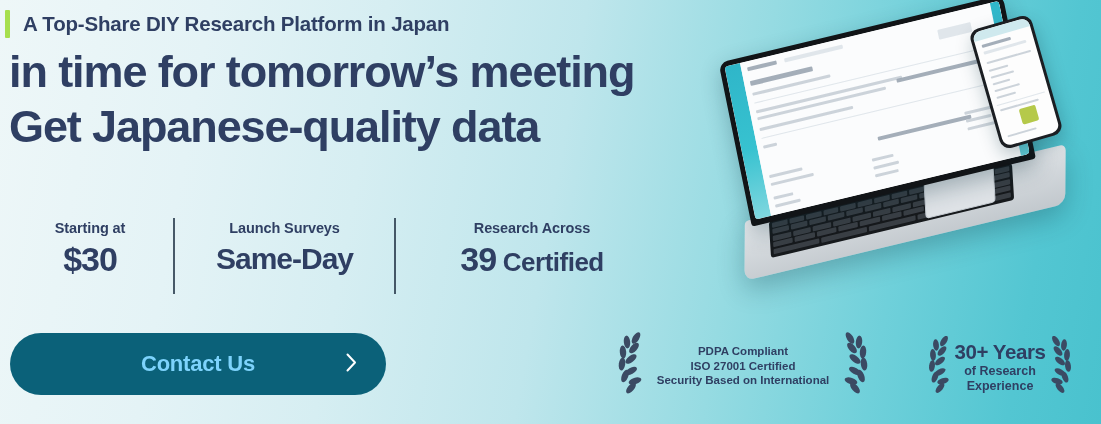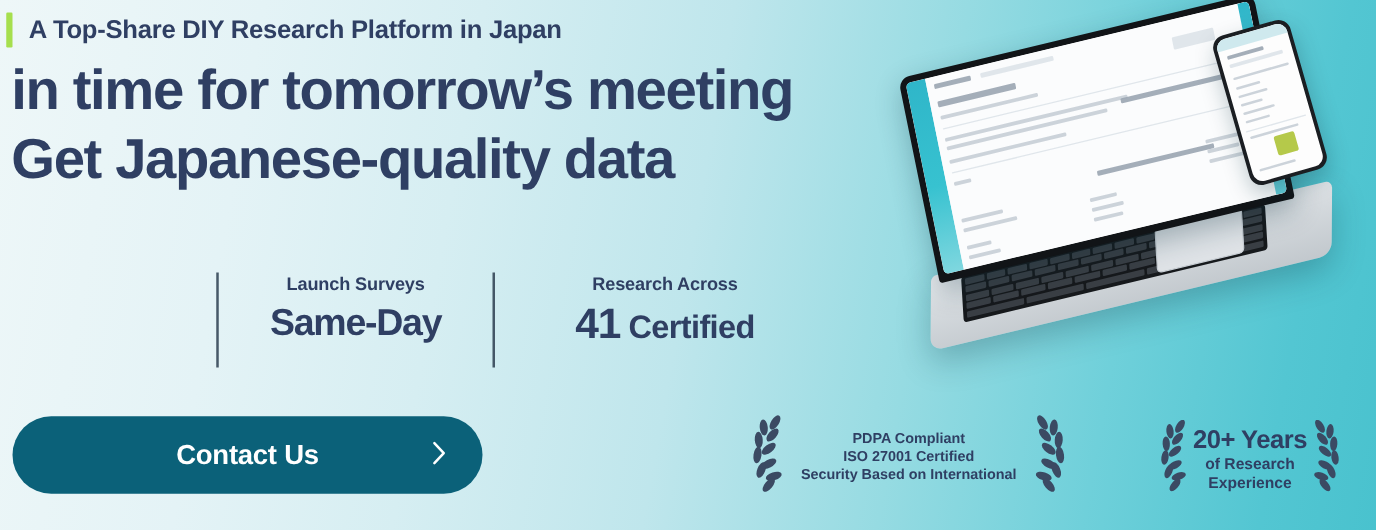--- a/index.html
+++ b/index.html
@@ -39,26 +39,26 @@
   .divider{position:absolute;top:4px;width:2px;height:76px;background:#2b3d4f;opacity:.85;}
   #divider-0{left:173px;}
   #divider-1{left:394px;}
 
   
   .cta{
     position:absolute;left:10px;top:333px;width:376px;height:62px;
     background:#0b6179;border-radius:31px;border:none;cursor:pointer;
     display:flex;align-items:center;justify-content:center;padding:0;
   }
-  .cta-label{color:#ffffff;font-size:22px;font-weight:700;letter-spacing:-0.2px;}
+  .cta-label{color:#7dd3fc;font-size:22px;font-weight:700;letter-spacing:-0.2px;}
   .cta-chevron{position:absolute;right:28px;top:50%;transform:translateY(-50%);display:block;}
 
   
   .badge{position:absolute;display:flex;align-items:center;justify-content:center;}
-  #badge-0{left:596px;top:326px;width:262px;height:80px;}
+  #badge-0{left:612px;top:326px;width:262px;height:80px;}
   #badge-1{left:900px;top:330px;width:200px;height:74px;}
   .badge-text{text-align:center;color:#2f3f63;}
   #badge-0 .badge-text{font-size:11.5px;font-weight:700;line-height:14.5px;width:192px;}
   #badge-1 .badge-line-1{font-size:20.5px;font-weight:700;letter-spacing:-0.4px;line-height:24px;}
   #badge-1 .badge-line-2{font-size:12.5px;font-weight:700;line-height:15px;}
   .wreath{flex:0 0 auto;}
   .wreath.right{transform:scaleX(-1);}
 
   
   #devices{position:absolute;left:716px;top:6px;width:385px;height:255px;}
@@ -120,32 +120,38 @@
     <div class="eyebrow-bar"></div>
     <div class="eyebrow-text">A Top-Share DIY Research Platform in Japan</div>
   </div>
 
   <div class="headline">
     <div>in time for tomorrow’s meeting</div>
     <div>Get Japanese-quality data</div>
   </div>
 
   <div class="stats">
+    <div class="stat" id="stat-0">
+      <div class="stat-label">Starting at</div>
+      <div class="stat-value">
+        <span>$30</span><span class="unit"></span>
+      </div>
+    </div>
     <div class="divider" id="divider-0"></div>
     <div class="stat" id="stat-1">
       <div class="stat-label">Launch Surveys</div>
       <div class="stat-value">
         <span>Same-Day</span><span class="unit"></span>
       </div>
     </div>
     <div class="divider" id="divider-1"></div>
     <div class="stat" id="stat-2">
       <div class="stat-label">Research Across</div>
       <div class="stat-value">
-        <span>41</span><span class="unit"> Certified</span>
+        <span>39</span><span class="unit"> Certified</span>
       </div>
     </div>
   </div>
 
   <button class="cta">
     <span class="cta-label">Contact Us</span>
     <span class="cta-chevron">
       <svg width="13" height="20" viewBox="0 0 13 20" fill="none">
         <path d="M2.5 2 L10 10 L2.5 18" stroke="#ffffff" stroke-width="2" stroke-linecap="round" stroke-linejoin="round"></path>
       </svg>
@@ -203,21 +209,21 @@
           <ellipse cx="16" cy="25" rx="2.9" ry="5.9" transform="rotate(52 16 25)"></ellipse>
           <ellipse cx="8" cy="30" rx="2.9" ry="5.9" transform="rotate(8 8 30)"></ellipse>
           <ellipse cx="16" cy="36" rx="2.9" ry="5.9" transform="rotate(62 16 36)"></ellipse>
           <ellipse cx="11" cy="41" rx="2.9" ry="5.9" transform="rotate(22 11 41)"></ellipse>
           <ellipse cx="19" cy="45" rx="2.9" ry="5.9" transform="rotate(72 19 45)"></ellipse>
           <ellipse cx="16" cy="52" rx="2.9" ry="5.9" transform="rotate(40 16 52)"></ellipse>
         </g>
       </svg>
     </span>
     <div class="badge-text">
-      <div class="badge-line-1">20+ Years</div>
+      <div class="badge-line-1">30+ Years</div>
       <div class="badge-line-2">of Research</div>
       <div class="badge-line-2">Experience</div>
     </div>
     <span class="wreath right">
       <svg width="30" height="58" viewBox="0 0 30 58">
         <g fill="#3b4a63">
           <ellipse cx="20" cy="5" rx="2.9" ry="5.8" transform="rotate(32 20 5)"></ellipse>
           <ellipse cx="12" cy="9" rx="2.9" ry="5.8" transform="rotate(-6 12 9)"></ellipse>
           <ellipse cx="18" cy="15" rx="2.9" ry="5.8" transform="rotate(42 18 15)"></ellipse>
           <ellipse cx="9" cy="19" rx="2.9" ry="5.9" transform="rotate(-4 9 19)"></ellipse>

